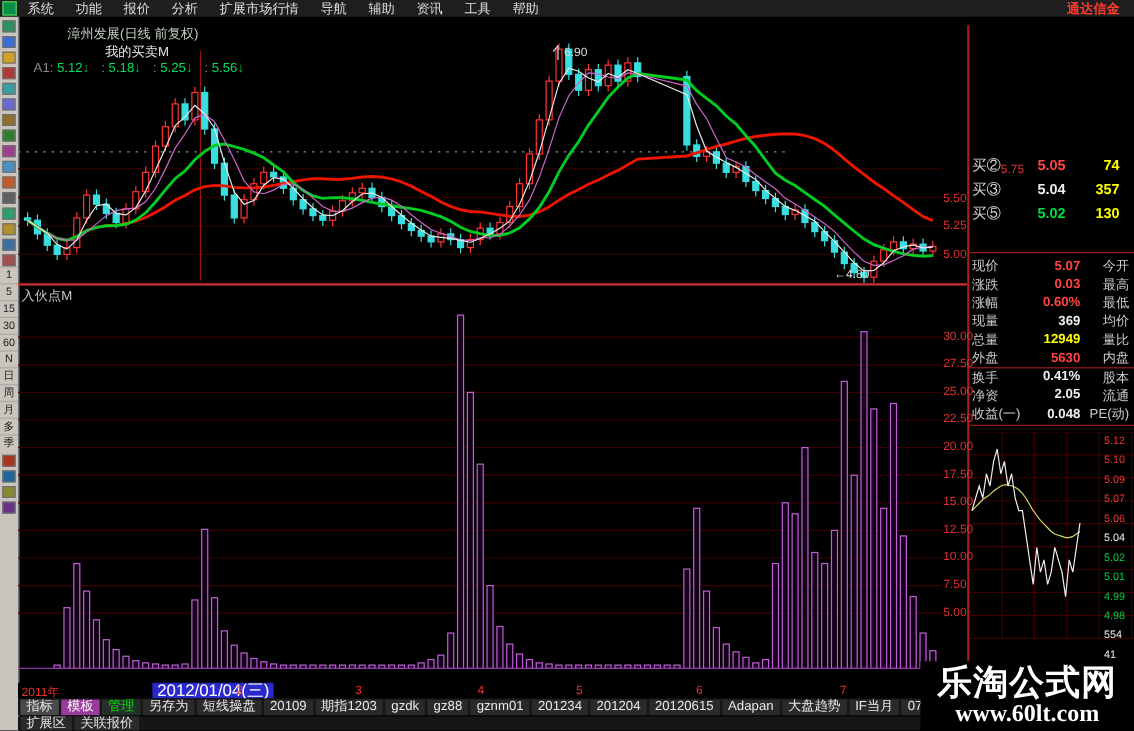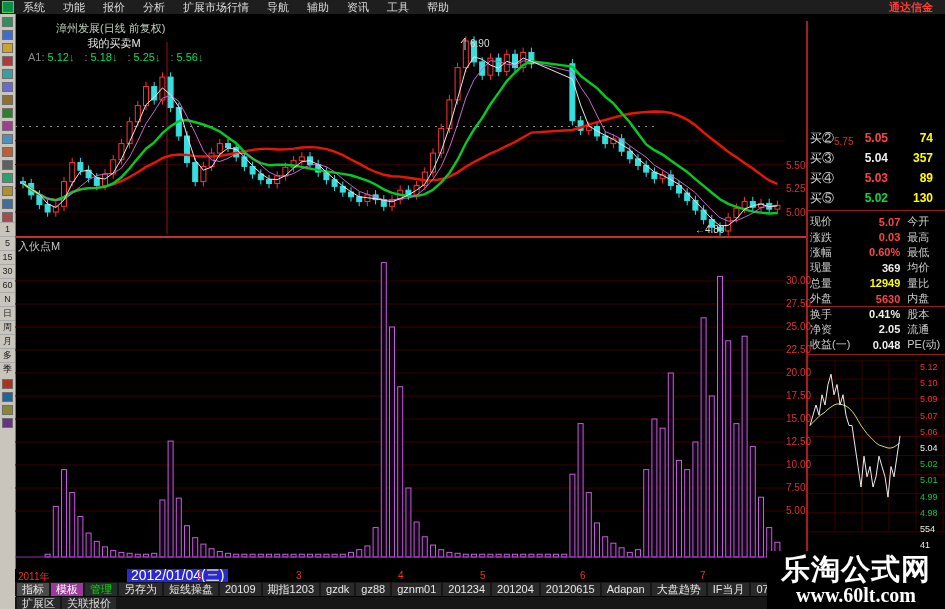--- a/index.html
+++ b/index.html
@@ -38,21 +38,21 @@
   #order-book{position:absolute;left:0;top:114px;width:137px;}
   .ob-row{display:flex;height:20px;align-items:center;font-size:12px;}
   .ob-label{width:32px;color:#d8d8d8;padding-left:2px;}
   .ob-price{width:46px;text-align:right;font-weight:bold;}
   .ob-vol{flex:1;text-align:right;color:#ffff00;padding-right:12px;font-weight:bold;}
   .rp-div{position:absolute;left:0;width:137px;height:1px;background:#991c1c;}
   #stats{position:absolute;left:0;top:200px;width:137px;}
   .st-row{display:flex;height:15.4px;align-items:center;font-size:11px;white-space:nowrap;}
   .st-l{width:47px;color:#cccccc;padding-left:2px;overflow:hidden;}
   .st-v{width:44px;text-align:right;font-weight:bold;}
-  .st-l2{width:34px;color:#cccccc;padding-left:7px;overflow:hidden;}
+  .st-l2{width:34px;color:#cccccc;padding-left:7px;overflow:hidden;text-align:right;}
   .st-v2{flex:1;text-align:left;font-weight:bold;padding-left:4px;overflow:hidden;}
   .c-red{color:#ff4444;}.c-green{color:#00dd44;}.c-white{color:#eeeeee;}.c-yellow{color:#ffff00;}
   #mini-chart{position:absolute;left:0;top:346px;width:137px;height:190px;}
   
   #axis-row{position:absolute;left:15px;top:569px;width:791px;height:13px;background:#000;}
   #axis-year{position:absolute;left:3px;top:1px;color:#ee3030;font-size:10px;}
   #axis-date{position:absolute;left:112px;top:0px;background:#2a2acc;color:#fff;font-size:14px;
              padding:0 4px;height:13px;line-height:13px;}
   .axis-tick{position:absolute;top:1px;color:#ee3030;font-size:10px;}
   #tab-bar{position:absolute;left:15px;top:582px;width:930px;height:14px;background:#161616;
@@ -460,25 +460,20 @@
           <span class="ob-label">买②</span>
           <span class="ob-price c-red">5.05</span>
           <span class="ob-vol">74</span>
         </div>
         <div class="ob-row">
           <span class="ob-label">买③</span>
           <span class="ob-price c-white">5.04</span>
           <span class="ob-vol">357</span>
         </div>
         <div class="ob-row">
-          <span class="ob-label">买④</span>
-          <span class="ob-price c-red">5.03</span>
-          <span class="ob-vol">89</span>
-        </div>
-        <div class="ob-row">
           <span class="ob-label">买⑤</span>
           <span class="ob-price c-green">5.02</span>
           <span class="ob-vol">130</span>
         </div>
       </div>
     <div class="rp-div" style="top:196px"></div>
     <div id="stats">
         <div class="st-row">
           <span class="st-l">现价</span>
           <span class="st-v c-red">5.07</span>

